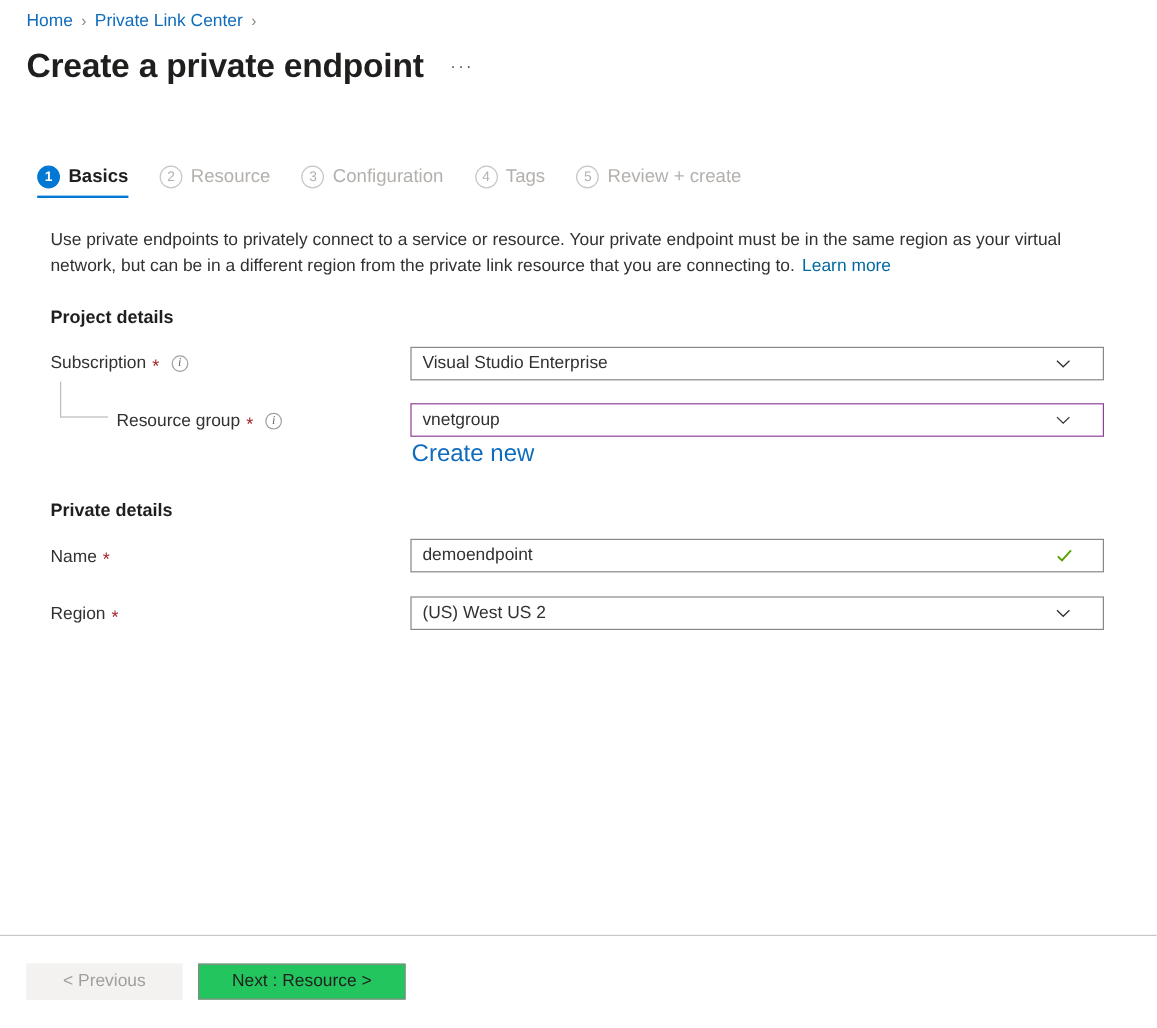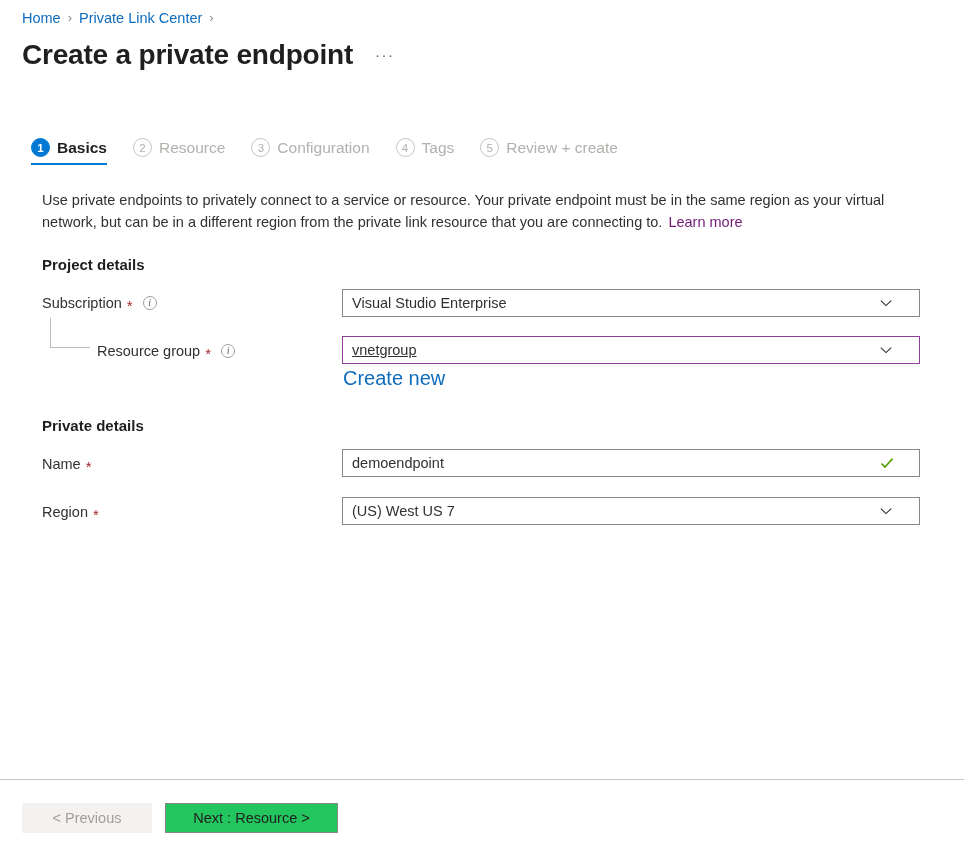--- a/index.html
+++ b/index.html
@@ -129,21 +129,21 @@
   .description {
     position: absolute;
     left: 42px;
     top: 189px;
     width: 884px;
     font-size: 14.5px;
     line-height: 22px;
     color: #323130;
   }
   .desc-link {
-    color: #701a75;
+    color: #0369a1;
     cursor: pointer;
     margin-left: 6px;
   }
 
   
   .section-head {
     position: absolute;
     left: 42px;
     font-size: 15px;
     font-weight: 600;
@@ -213,21 +213,20 @@
     background: #ffffff;
     display: flex;
     align-items: center;
     padding: 0 24px 0 9px;
     font-size: 14.5px;
     color: #323130;
     cursor: pointer;
   }
   .field-control.focused {
     border: 1.6px solid #8f3f97;
-    text-decoration: underline;
   }
   .field-control .value {
     flex: 1 1 auto;
     overflow: hidden;
     white-space: nowrap;
     text-overflow: ellipsis;
   }
   .chevron {
     flex: 0 0 auto;
     width: 14px;
@@ -392,21 +391,21 @@
         <path d="M2.5 8.6 L6 12 L13.5 3.6" fill="none" stroke="currentColor" stroke-width="1.6"></path>
       </svg>
   </span>
 </div>
 
 <div class="field-label" id="label-region">
   <span>Region</span>
   <span class="req">*</span>
 </div>
 <div class="field-control" id="input-region">
-  <span class="value">(US) West US 7</span>
+  <span class="value">(US) West US 2</span>
   <span class="chevron">
     <svg width="14" height="14" viewBox="0 0 14 14">
         <path d="M1.8 4.6 L7 9.6 L12.2 4.6" fill="none" stroke="currentColor" stroke-width="1.1"></path>
       </svg>
   </span>
 </div>
 
 <div class="footer-sep"></div>
 <div class="footer-buttons">
   <div class="btn btn-disabled">&lt; Previous</div>

